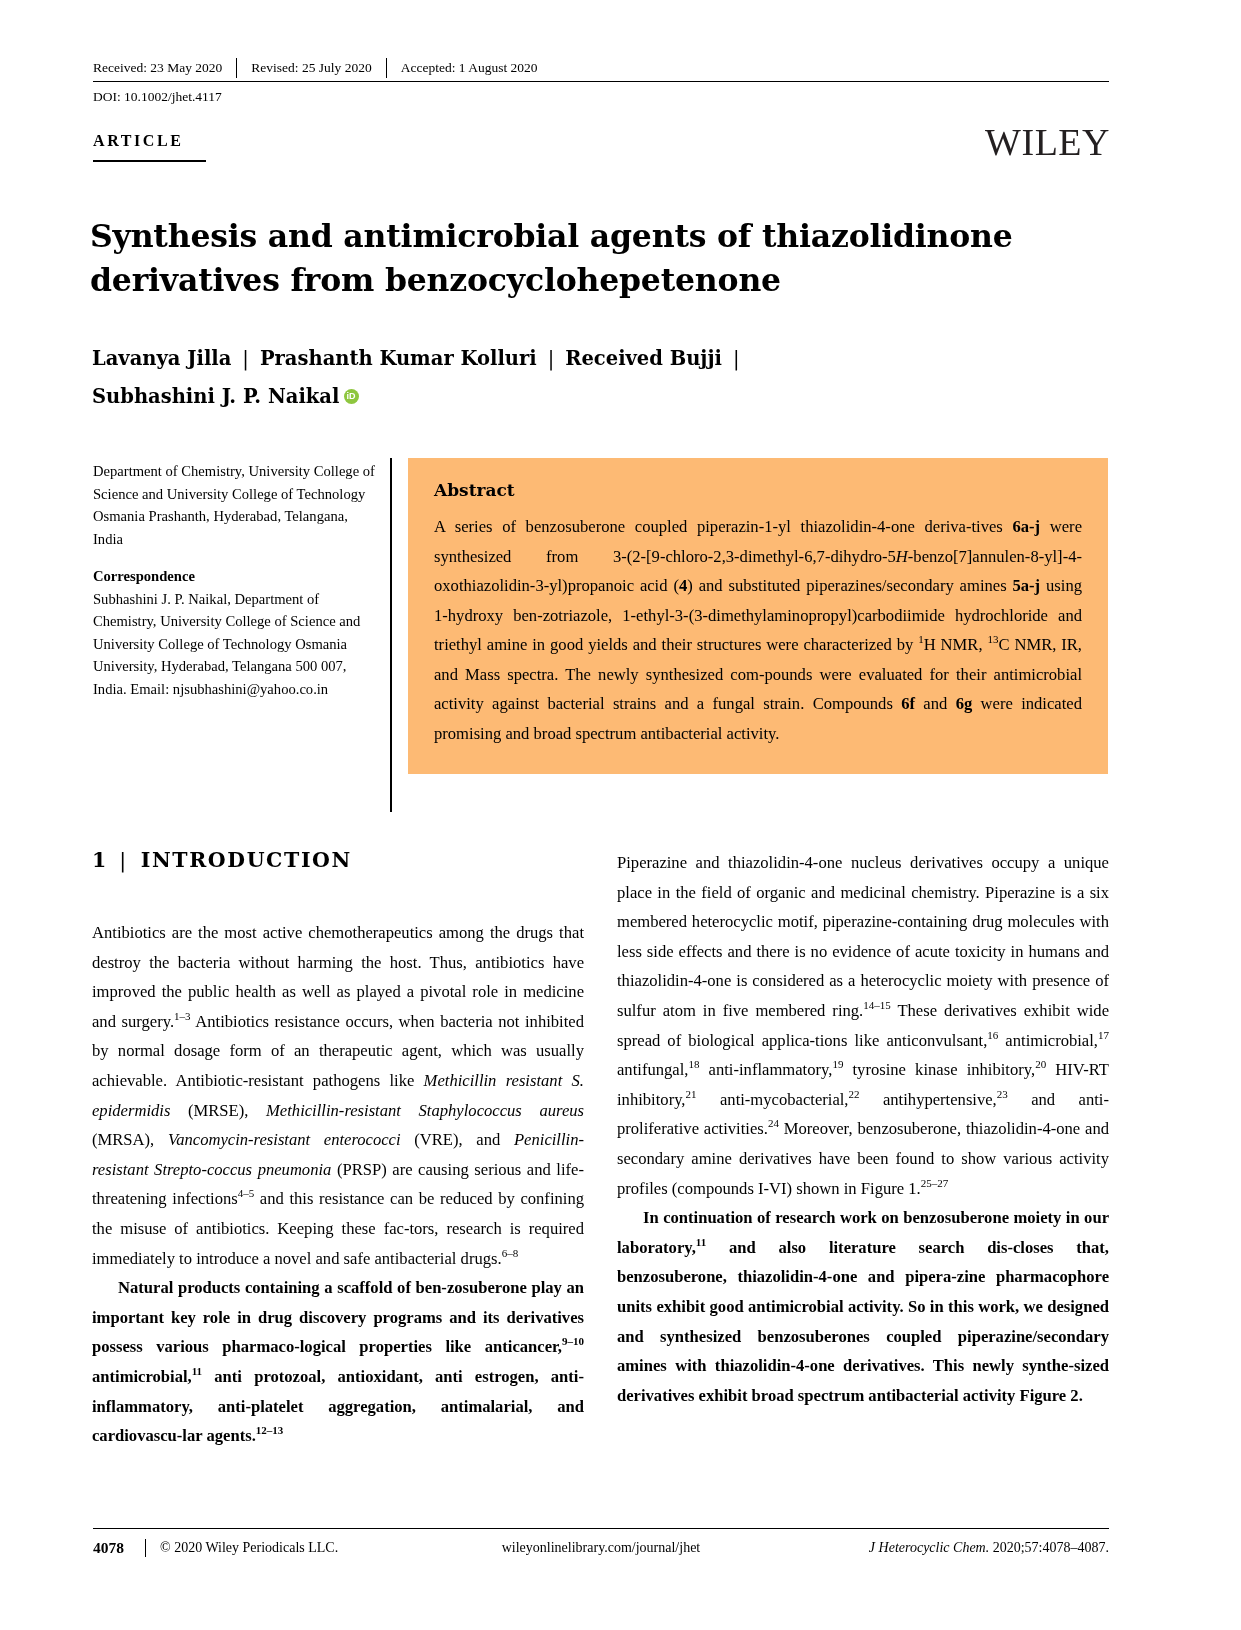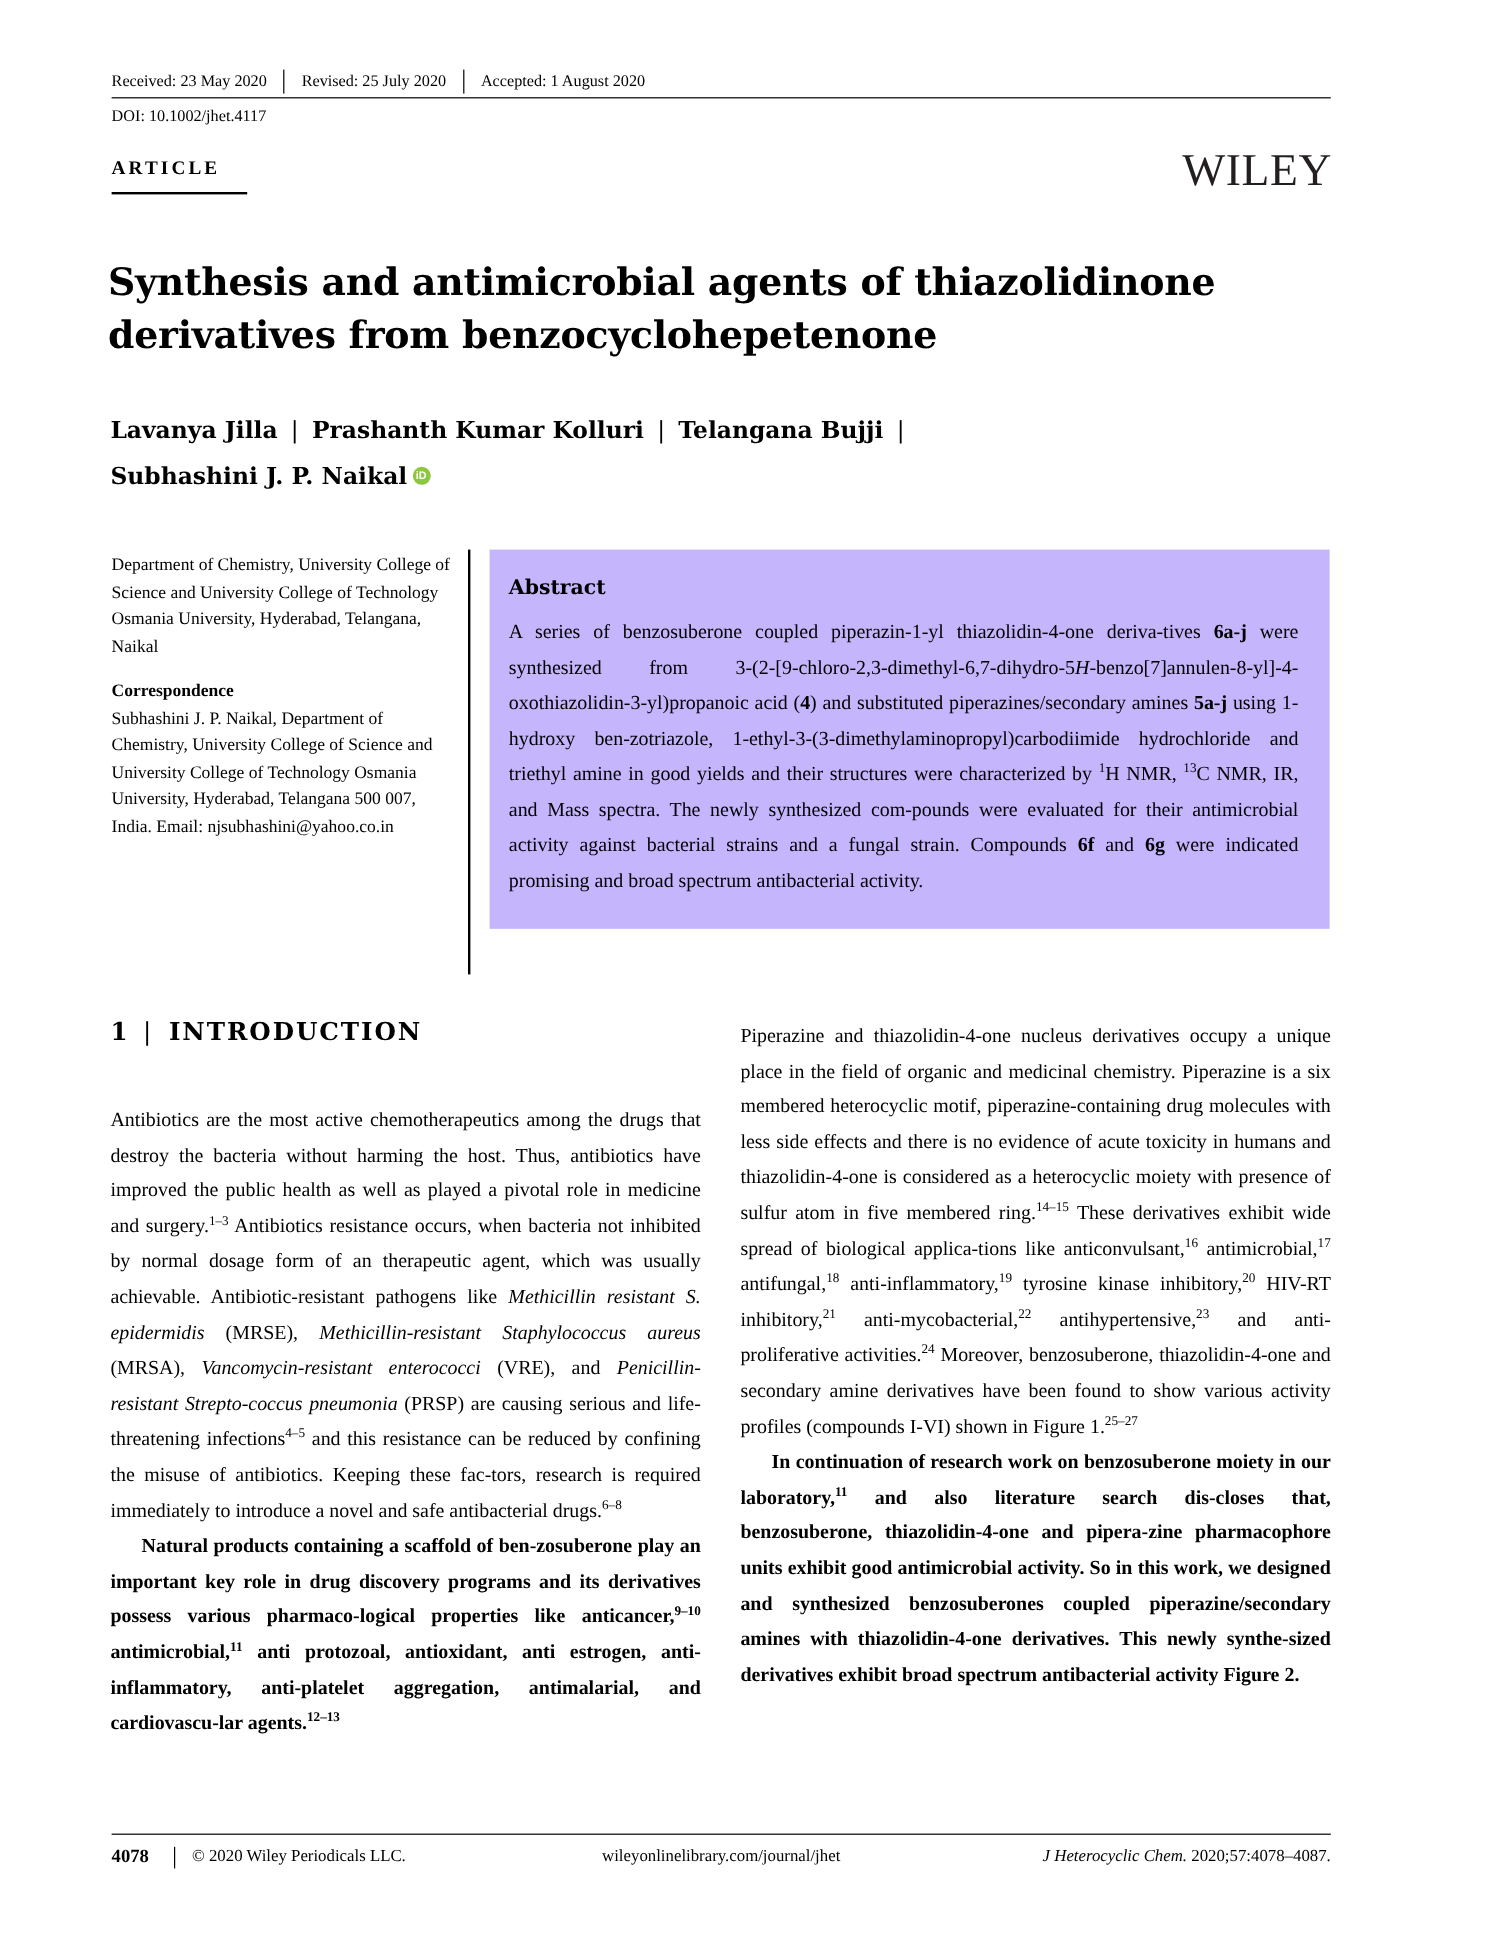--- a/index.html
+++ b/index.html
@@ -153,22 +153,22 @@
     font-weight: bold;
     display: block;
   }
 
   
   .abstract-box {
     position: absolute;
     left: 408px;
     top: 458px;
     width: 700px;
-    background: #c4b5fd;
-    padding: 22px 26px 26px 16px;
+    background: #fdba74;
+    padding: 22px 26px 26px 26px;
     box-sizing: border-box;
   }
   .abstract-bar {
     position: absolute;
     left: 390px;
     top: 458px;
     width: 2px;
     height: 354px;
     background: #000;
   }
@@ -272,26 +272,26 @@
   <div class="header-rule"></div>
   <div class="doi">DOI: 10.1002/jhet.4117</div>
 
   <div class="article-label">ARTICLE</div>
   <div class="article-underline"></div>
   <div class="wiley">WILEY</div>
 
   <div class="title">Synthesis and antimicrobial agents of thiazolidinone derivatives from benzocyclohepetenone</div>
 
   <div class="authors">
-    <span>Lavanya Jilla</span><span class="bar">|</span><span>Prashanth Kumar Kolluri</span><span class="bar">|</span><span>Telangana Bujji</span><span class="bar">|</span><br>
+    <span>Lavanya Jilla</span><span class="bar">|</span><span>Prashanth Kumar Kolluri</span><span class="bar">|</span><span>Received Bujji</span><span class="bar">|</span><br>
     <span>Subhashini J. P. Naikal</span><span class="orcid"></span>
   </div>
 
   <div class="affil">
-    <div class="block">Department of Chemistry, University College of Science and University College of Technology Osmania University, Hyderabad, Telangana, Naikal</div>
+    <div class="block">Department of Chemistry, University College of Science and University College of Technology Osmania Prashanth, Hyderabad, Telangana, India</div>
     <div class="block">
       <span class="head">Correspondence</span>
       <span>Subhashini J. P. Naikal, Department of Chemistry, University College of Science and University College of Technology Osmania University, Hyderabad, Telangana 500 007, India.</span>
       <span>Email: njsubhashini@yahoo.co.in</span>
     </div>
   </div>
 
   <div class="abstract-bar"></div>
   <div class="abstract-box">
     <div class="abstract-title">Abstract</div>

